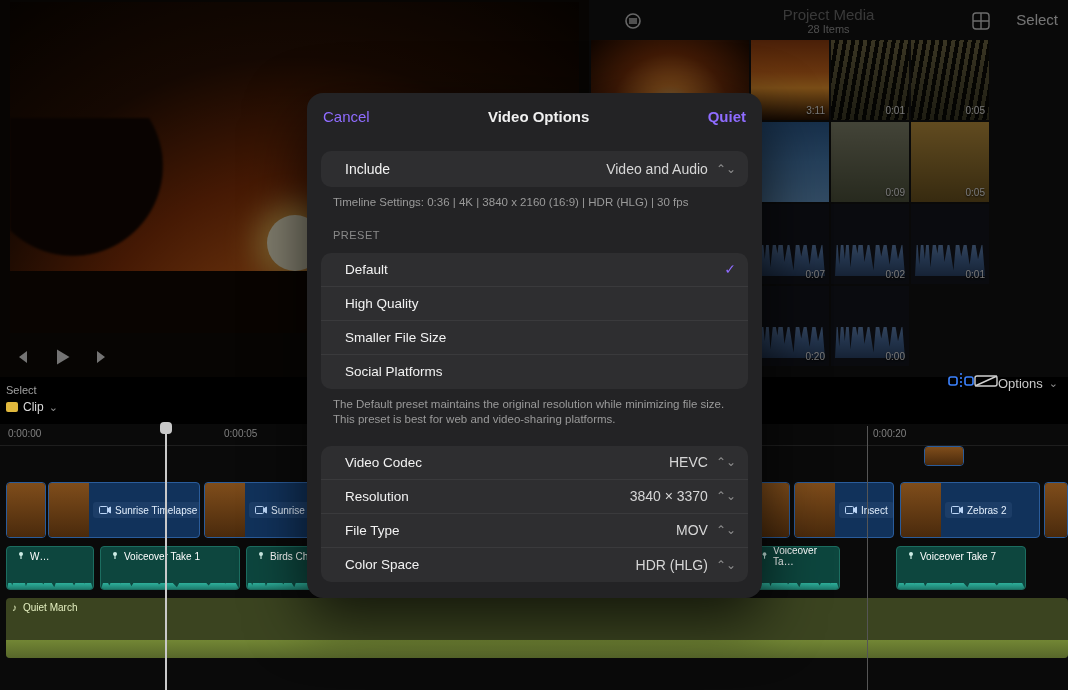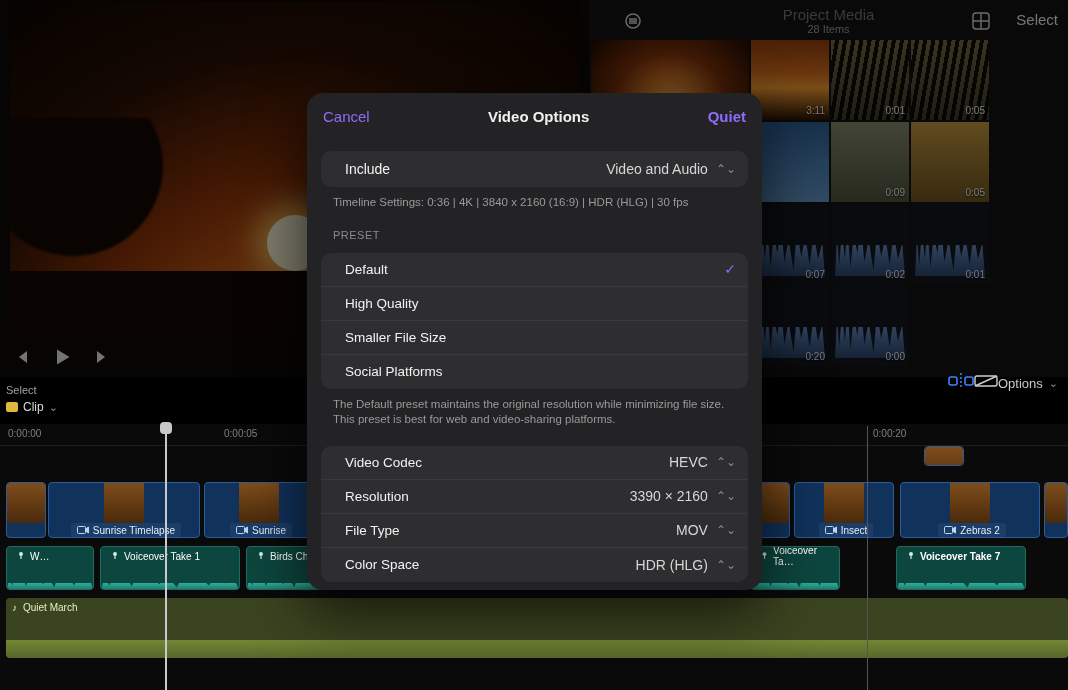--- a/index.html
+++ b/index.html
@@ -74,21 +74,21 @@
     
     .timeline { position:absolute; left:0; right:0; top:424px; bottom:0; background:#0a0a0a; }
     .ruler { position:relative; height:22px; font-size:10px; color:#808080; border-bottom:1px solid #1e1e1e; }
     .ruler .tick { position:absolute; top:4px; }
     .playhead { position:absolute; left:165px; top:-2px; bottom:-250px; width:2px; background:#c9c9c9; z-index:5; }
     .playhead::before { content:''; position:absolute; left:-5px; top:0; width:12px; height:12px;
       background:#c9c9c9; border-radius:4px; }
     .sec-playhead { position:absolute; left:867px; top:2px; bottom:-250px; width:1px; background:#555; z-index:4; }
 
     .track-group { position:relative; height:56px; margin-top:14px; }
-    .clip { position:absolute; top:0; height:56px; display:flex; align-items:center; overflow:hidden; border-radius:4px;flex-direction:column; }
+    .clip { position:absolute; top:0; height:56px; display:flex; align-items:center; overflow:hidden; border-radius:4px; }
     .clip.video { background:#11325b; border:1px solid #2a5c9b; }
     .clip.video .thumbimg { width:40px; height:54px; background:linear-gradient(#7f4d1b,#4a2a0c); flex:0 0 40px; }
     .clip .tag { display:flex; align-items:center; gap:4px; padding:0 6px; font-size:10px; color:#e3effd; background:#1c3d67; height:16px; border-radius:3px; margin-left:4px; white-space:nowrap; }
 
     .track-audio { position:relative; height:46px; margin-top:8px; }
     .aclip { position:absolute; top:0; height:44px; border-radius:4px; background:#0d463e;
       border:1px solid #1c6d60; overflow:hidden; display:flex; }
     .aclip .wf { flex:1; background:
       linear-gradient(to top, #1e7e6f 0%, #2eb29d 35%, transparent 36%);
       clip-path:polygon(0 100%, 3% 30%, 6% 80%, 10% 20%, 14% 70%, 18% 15%, 22% 85%, 27% 25%, 32% 60%, 37% 10%, 42% 75%, 48% 35%, 55% 90%, 60% 20%, 66% 65%, 72% 30%, 78% 80%, 84% 25%, 90% 70%, 96% 40%, 100% 100%);
@@ -97,21 +97,21 @@
 
     .music-track { position:relative; height:60px; margin-top:6px; }
     .mclip { position:absolute; left:6px; right:0; top:0; bottom:0; border-radius:4px; background:#3b4420; overflow:hidden; }
     .mclip .tag { position:absolute; left:6px; top:4px; display:flex; gap:6px; font-size:10px; color:#e4efc0; }
     .mclip .wave { position:absolute; left:0; right:0; bottom:0; height:40px;
       background:linear-gradient(to top, #5c6d2c 0%, #7c9238 45%, transparent 46%);
       opacity:.85; }
 
     
     .modal { position:absolute; left:307px; top:93px; width:455px; border-radius:16px;
-      background:#232325; box-shadow:0 20px 60px rgba(0,0,0,.7); z-index:20; padding-bottom:8px; }
+      background:#232325; box-shadow:0 20px 60px rgba(0,0,0,.7); z-index:20; padding-bottom:16px; }
     .modal-hdr { display:flex; align-items:center; justify-content:space-between; height:46px; padding:0 16px; }
     .modal-hdr .cancel { color:#8f6cff; font-size:15px; }
     .modal-hdr .title  { color:#f0f0f0; font-size:15px; font-weight:600; }
     .modal-hdr .export { color:#8f6cff; font-size:15px; font-weight:600; }
 
     .card { margin:12px 14px 0 14px; background:#2e2e30; border-radius:10px; }
     .row { display:flex; align-items:center; justify-content:space-between; height:36px; padding:0 12px;
       border-bottom:1px solid rgba(255,255,255,.06); }
     .row:last-child { border-bottom:none; }
     .row .k { font-size:14px; color:#f2f2f2;margin-left:12px; }
@@ -372,21 +372,21 @@
       <div class="aclip" style="left: 750px; width: 90px;">
         <div class="wf"></div>
         <span class="tag audio" style="position: absolute; left: 4px; top: 2px; display: flex; gap: 4px; align-items: center; font-size: 10px; padding: 0px 5px; height: 14px; border-radius: 3px;">
           <svg width="10" height="10" viewBox="0 0 10 10">
             <circle cx="5" cy="3" r="2" fill="#cfeee7"></circle>
             <rect x="4.4" y="3" width="1.2" height="5" fill="#cfeee7"></rect>
           </svg>
           <span>Voiceover Ta…</span>
         </span>
       </div>
-      <div class="aclip" style="left: 896px; width: 130px; font-weight: bold;">
+      <div class="aclip" style="left: 896px; width: 130px;">
         <div class="wf"></div>
         <span class="tag audio" style="position: absolute; left: 4px; top: 2px; display: flex; gap: 4px; align-items: center; font-size: 10px; padding: 0px 5px; height: 14px; border-radius: 3px;">
           <svg width="10" height="10" viewBox="0 0 10 10">
             <circle cx="5" cy="3" r="2" fill="#cfeee7"></circle>
             <rect x="4.4" y="3" width="1.2" height="5" fill="#cfeee7"></rect>
           </svg>
           <span>Voiceover Take 7</span>
         </span>
       </div>
     </div>
@@ -441,21 +441,21 @@
       <div class="row">
         <span class="k">Video Codec</span>
         <span class="v">
           <span>HEVC</span>
           <span class="chev">⌃⌄</span>
         </span>
       </div>
       <div class="row">
         <span class="k">Resolution</span>
         <span class="v">
-          <span>3390 × 2160</span>
+          <span>3840 × 3370</span>
           <span class="chev">⌃⌄</span>
         </span>
       </div>
       <div class="row">
         <span class="k">File Type</span>
         <span class="v">
           <span>MOV</span>
           <span class="chev">⌃⌄</span>
         </span>
       </div>

